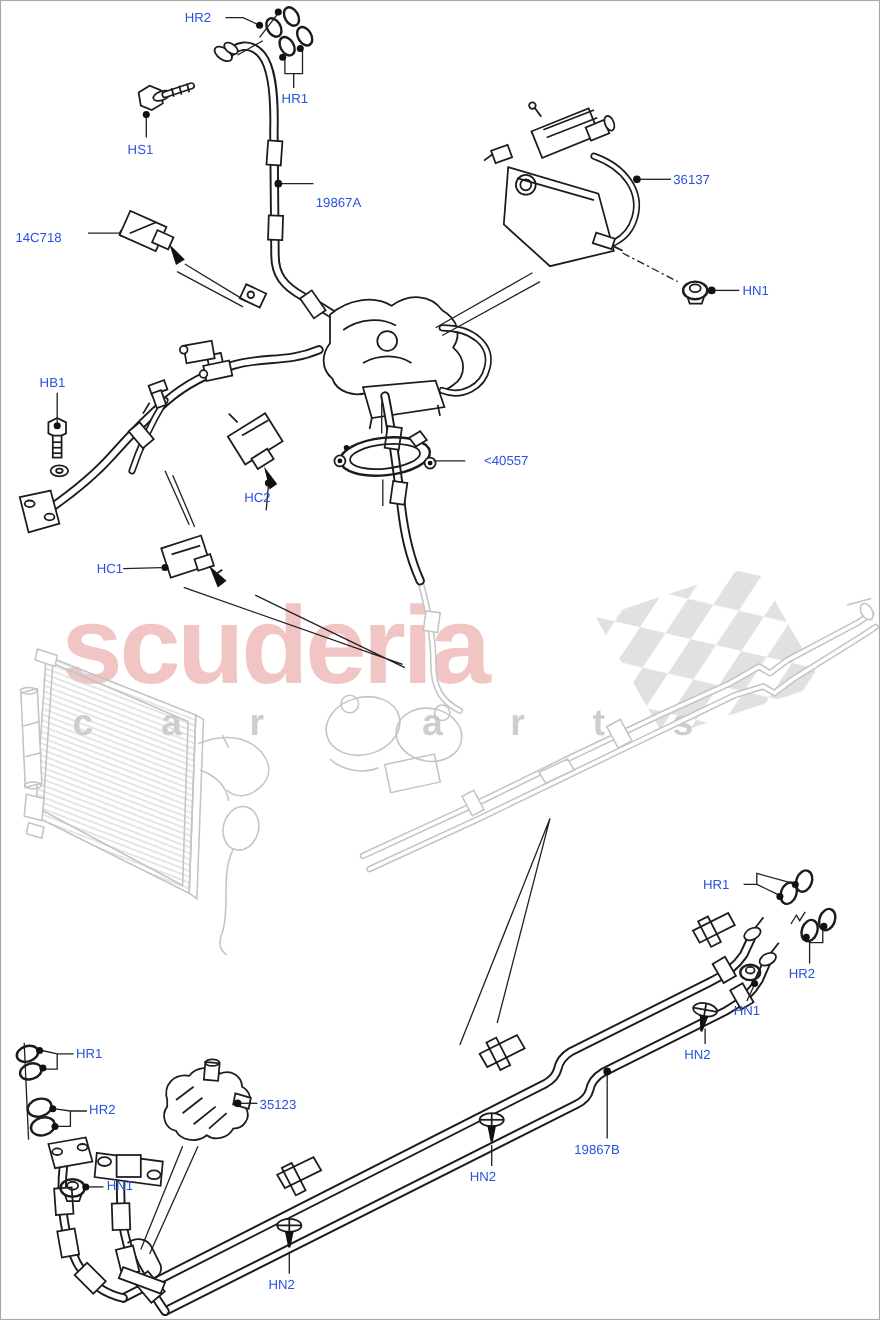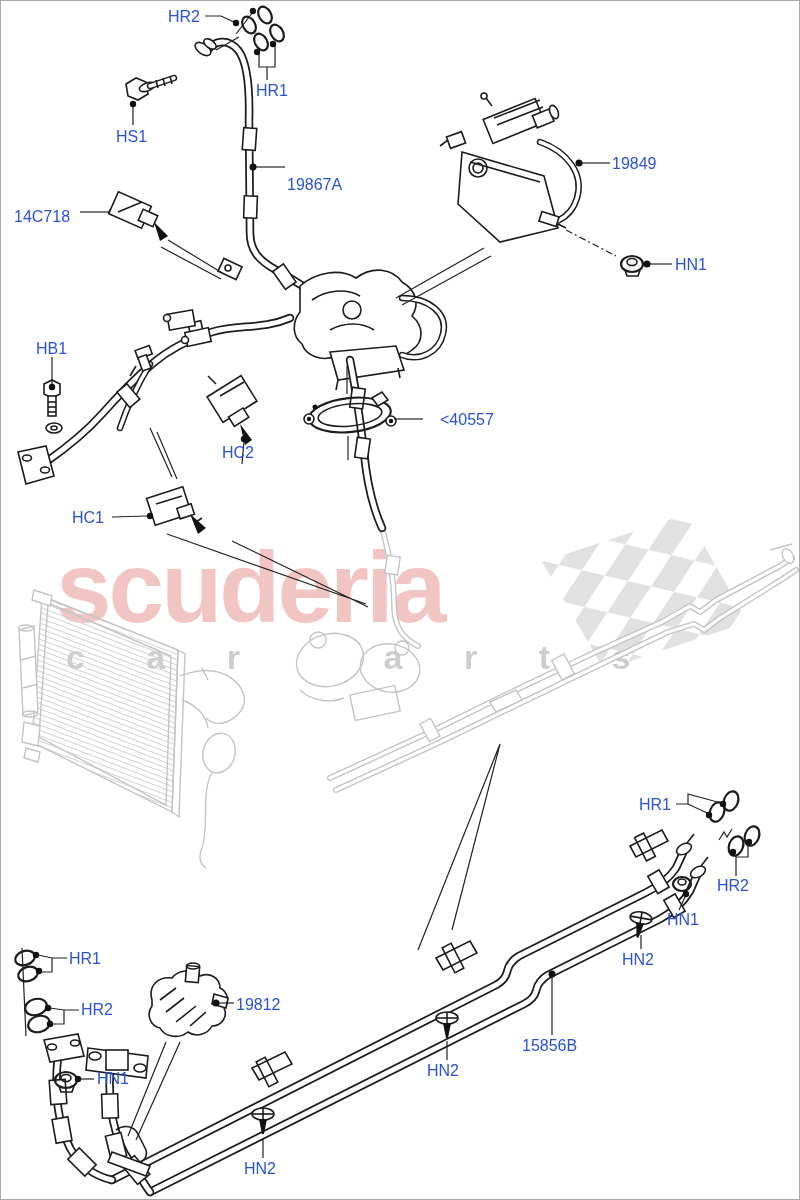--- a/index.html
+++ b/index.html
@@ -5,21 +5,21 @@
   html,body{margin:0;padding:0;background:#fff;}
   #stage{position:relative;width:800px;height:1200px;background:#fff;overflow:hidden;
          font-family:"Liberation Sans", sans-serif;}
   #frame{position:absolute;inset:0;border:1px solid #a8a8a8;pointer-events:none;z-index:9;}
   .wm{position:absolute;z-index:1;white-space:nowrap;}
   #wm-brand{left:56px;top:530px;font-size:100px;font-weight:bold;letter-spacing:-3px;
             color:var(--brand-pink,rgba(224,116,116,.42));}
   #wm-sub{left:66px;top:638px;font-size:34px;font-weight:bold;letter-spacing:26px;
           color:var(--subtitle-gray,#cdcdcd);}
   svg{position:absolute;left:0;top:0;z-index:2;}
-  .part-label{position:absolute;z-index:4;font-size:16px;line-height:17px;
+  .part-label{position:absolute;z-index:4;font-size:12px;line-height:17px;
               color:var(--label-blue,#2b52dd);white-space:nowrap;}
   
   .to{fill:none;stroke:var(--art-black,#1c1c1c);stroke-width:8.5;stroke-linecap:round;stroke-linejoin:round}
   .ti{fill:none;stroke:#fff;stroke-width:5;stroke-linecap:round;stroke-linejoin:round}
   .to7{fill:none;stroke:var(--art-black,#1c1c1c);stroke-width:6.5;stroke-linecap:round;stroke-linejoin:round}
   .ti7{fill:none;stroke:#fff;stroke-width:3.5;stroke-linecap:round;stroke-linejoin:round}
   
   .fo{fill:none;stroke:var(--art-faded,#c4c4c4);stroke-width:6;stroke-linecap:round;stroke-linejoin:round}
   .fi{fill:none;stroke:#fff;stroke-width:3.2;stroke-linecap:round;stroke-linejoin:round}
   .fln{fill:none;stroke:var(--art-faded,#c4c4c4);stroke-width:1.4}
@@ -419,30 +419,30 @@
       <line class="ld" x1="94" y1="1079" x2="80" y2="1079"></line>
       <circle class="dot" cx="78" cy="1079" r="3.2"></circle>
     </g>
   </svg>
 
   <div class="part-label" style="left:168px;top:8px">HR2</div>
   <div class="part-label" style="left:256px;top:82px">HR1</div>
   <div class="part-label" style="left:116px;top:128px">HS1</div>
   <div class="part-label" style="left:287px;top:176px">19867A</div>
   <div class="part-label" style="left:14px;top:208px">14C718</div>
-  <div class="part-label" style="left:612px;top:155px">19849</div>
+  <div class="part-label" style="left:612px;top:155px">36137</div>
   <div class="part-label" style="left:675px;top:256px">HN1</div>
   <div class="part-label" style="left:36px;top:340px">HB1</div>
   <div class="part-label" style="left:222px;top:444px">HC2</div>
   <div class="part-label" style="left:440px;top:411px">&lt;40557</div>
-  <div class="part-label" style="left:72px;top:509px">HC1</div>
+  <div class="part-label" style="left:88px;top:509px">HC1</div>
   <div class="part-label" style="left:639px;top:796px">HR1</div>
   <div class="part-label" style="left:717px;top:877px">HR2</div>
   <div class="part-label" style="left:667px;top:911px">HN1</div>
   <div class="part-label" style="left:622px;top:951px">HN2</div>
   <div class="part-label" style="left:427px;top:1062px">HN2</div>
-  <div class="part-label" style="left:522px;top:1037px">15856B</div>
-  <div class="part-label" style="left:236px;top:996px">19812</div>
+  <div class="part-label" style="left:522px;top:1037px">19867B</div>
+  <div class="part-label" style="left:236px;top:996px">35123</div>
   <div class="part-label" style="left:69px;top:950px">HR1</div>
   <div class="part-label" style="left:81px;top:1001px">HR2</div>
   <div class="part-label" style="left:97px;top:1070px">HN1</div>
   <div class="part-label" style="left:244px;top:1160px">HN2</div>
 </div>
 
 </body></html>

